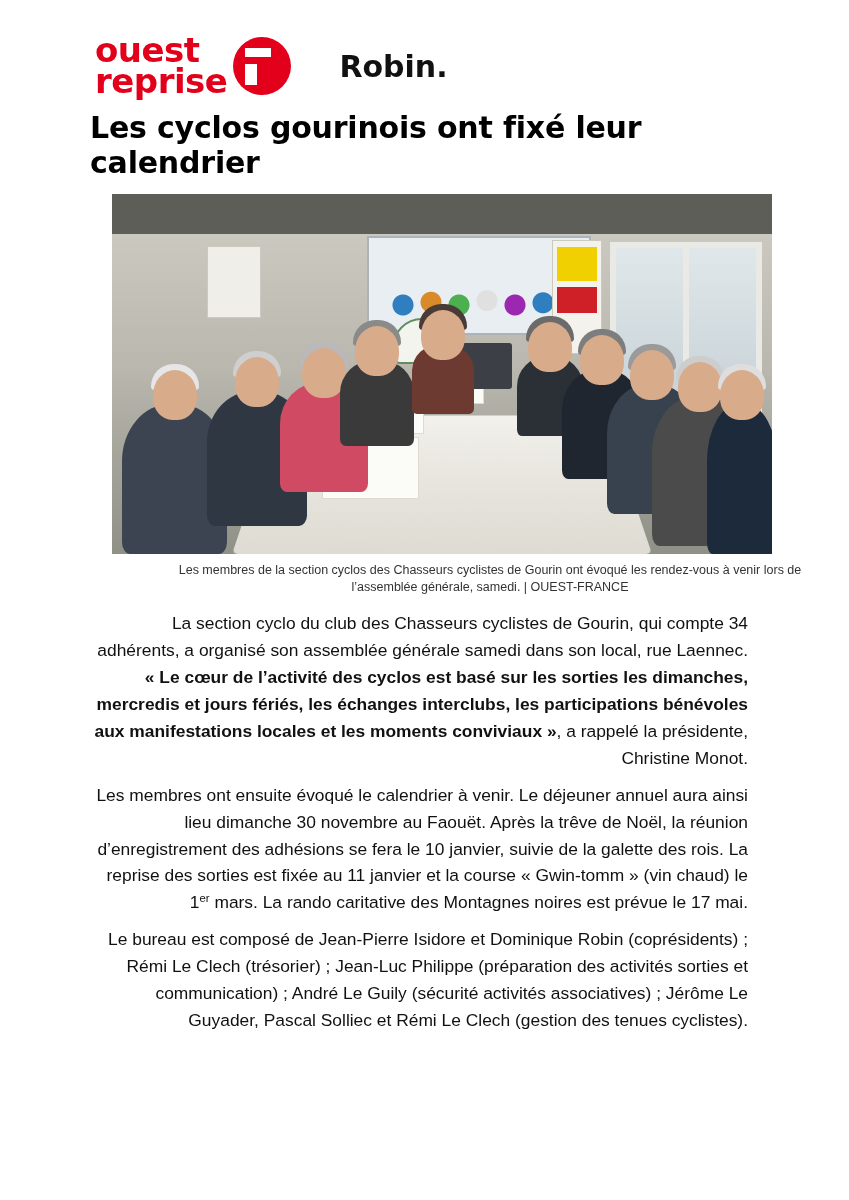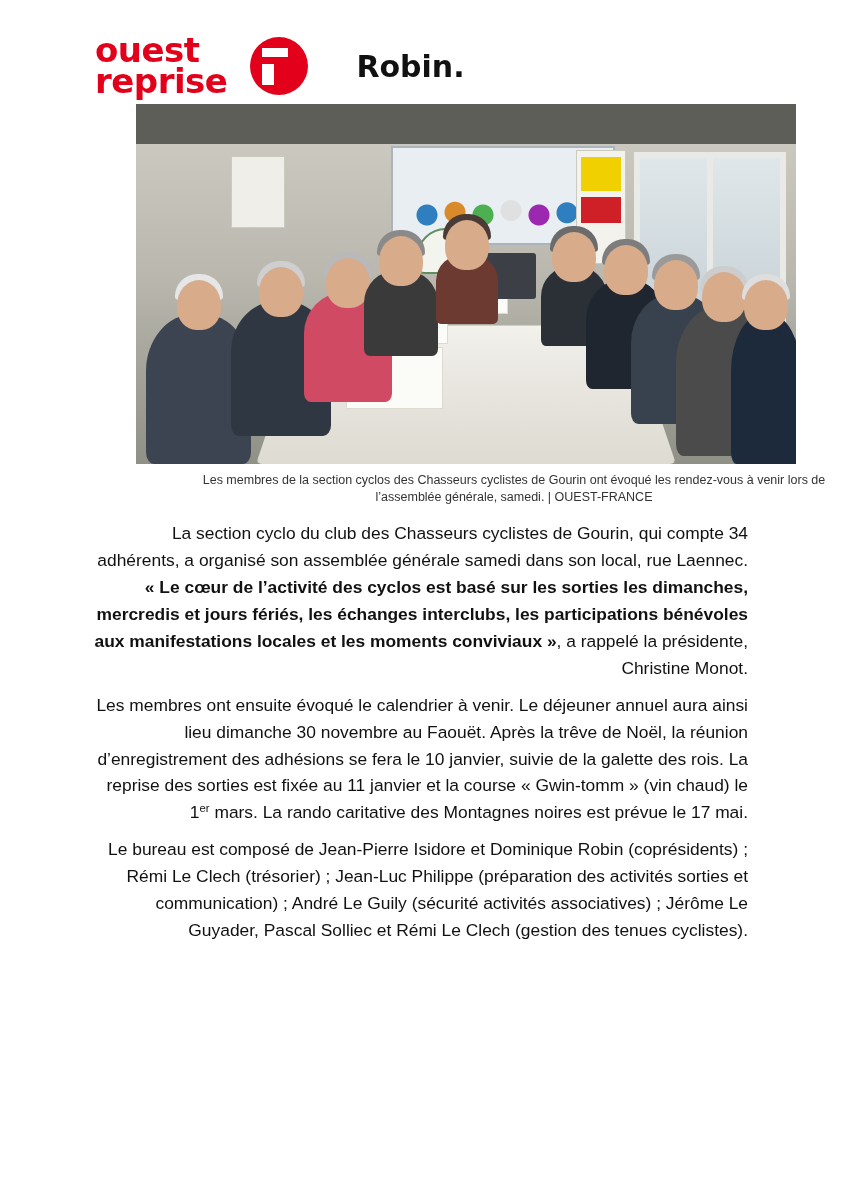--- a/index.html
+++ b/index.html
@@ -28,21 +28,21 @@
   .masthead {
     display: flex;
     align-items: center;
     gap: 18px;
     padding-left: 55px;
     height: 76px;
   }
   .logo {
     display: flex;
     align-items: center;
-    gap: 23px;
+    gap: 6px;
     justify-content: flex-end;
   }
   .logo-words {
     display: flex;
     flex-direction: column;
     line-height: 0.92;
     font-family: "DejaVu Sans", sans-serif;
     font-weight: bold;
     font-size: 34px;
     letter-spacing: -0.5px;
@@ -93,21 +93,21 @@
     font-family: "DejaVu Sans", sans-serif;
     font-weight: bold;
     font-size: 30px;
     letter-spacing: -0.2px;
     color: #000000;
     margin: 6px 0 14px 50px;
   }
 
   
   .figure {
-    margin: 0 0 0 48px;
+    margin: 0 0 0 24px;
     width: 660px;
     padding-left: 48px;
   }
   .photo {
     width: 660px;
     height: 360px;
     position: relative;
     overflow: hidden;
     background: #6d6f68;
   }
@@ -254,20 +254,21 @@
     <div class="logo">
       <div class="logo-words">
         <span>ouest</span>
         <span>reprise</span>
       </div>
       <div class="logo-mark"></div>
     </div>
     <div class="edition">Robin.</div>
   </div>
 
+  <h1 class="headline">Les cyclos gourinois ont fixé leur calendrier</h1>
 
   <figure class="figure">
     <div class="photo">
       <div class="wall"></div>
       <div class="ceiling"></div>
       <div class="window"></div>
       <div class="screen">
         <div class="figgroup"></div>
       </div>
       <div class="poster-a"></div>

